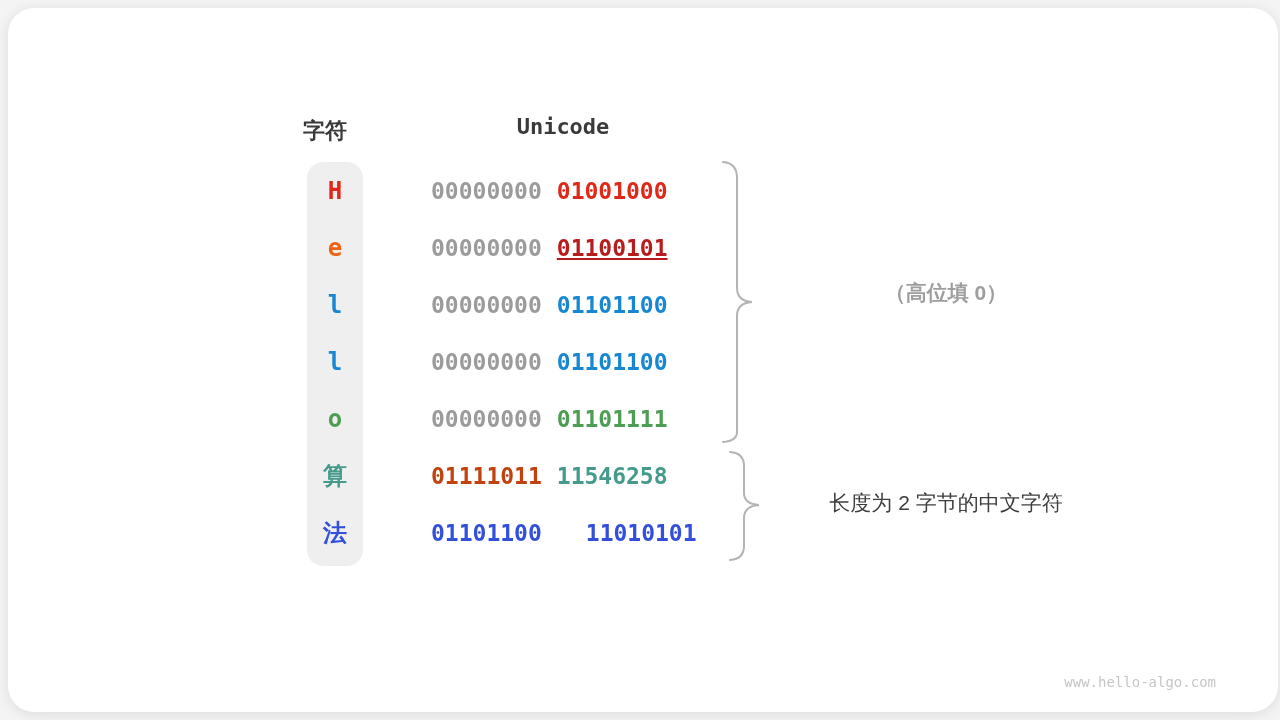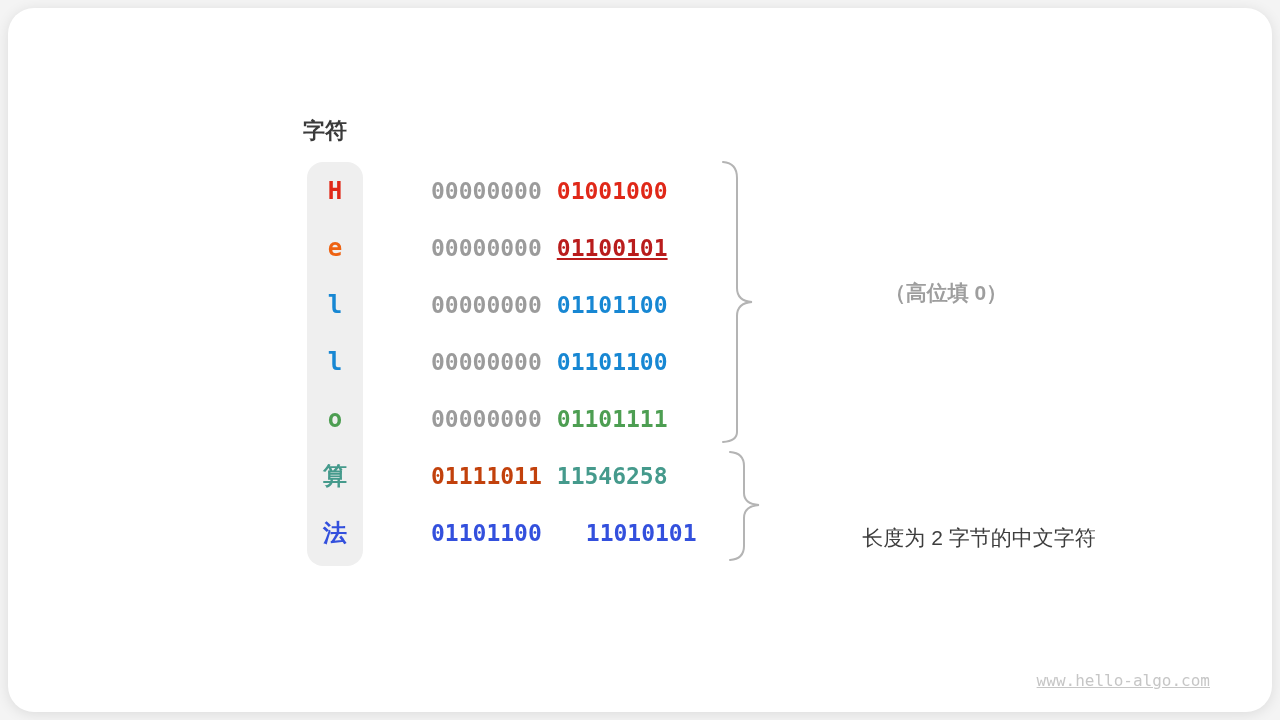--- a/index.html
+++ b/index.html
@@ -11,20 +11,21 @@
     font-family: "Liberation Sans", sans-serif;
     overflow: hidden;
   }
   .card {
     position: absolute;
     left: 8px; top: 8px;
     width: 1264px; height: 704px;
     background: #ffffff;
     border-radius: 26px;
     box-shadow: 0 2px 14px rgba(0,0,0,0.10);
+    padding-left: 6px;
   }
   .hdr {
     position: absolute;
     font-size: 22px;
     font-weight: 700;
     color: #3a3a3a;
     text-align: center;
   }
   .hdr-char { left: 277px; top: 108px; width: 80px; }
   .hdr-unicode {
@@ -77,37 +78,37 @@
     font-size: 21px;
     color: #3d3d3d;
     font-weight: 500;
   }
   .ann-group1 { left: 770px; top: 262px; width: 336px; }
   .ann-group1 .line2 {
     margin-top: 9px;
     color: #9e9e9e;
     font-weight: 700;
   }
-  .ann-group2 { left: 803px; top: 481px; width: 336px; margin-top: 35px; }
+  .ann-group2 { left: 770px; top: 481px; width: 336px; }
   .watermark {
     position: absolute;
     right: 62px; bottom: 22px;
     font-family: "DejaVu Sans Mono", monospace;
-    font-size: 16px;
+    font-size: 14px;
     color: #c6c6c6;
-    text-decoration: underline;
   }
 </style>
 </head>
 <body>
 
 <div class="card">
 
   <div class="hdr hdr-char">字符</div>
 
+  <div class="hdr hdr-unicode">Unicode</div>
 
   <div class="char-col-bg"></div>
 
   <div id="rows-container">
   <div class="row" style="top: 155px;">
     <span class="char-cell" style="color: rgb(224, 40, 24);">H</span>
     <span class="byte byte1" style="color: rgb(155, 155, 155);">00000000</span>
     <span class="byte byte2" style="color: rgb(224, 40, 24);">01001000</span>
   </div>
 

